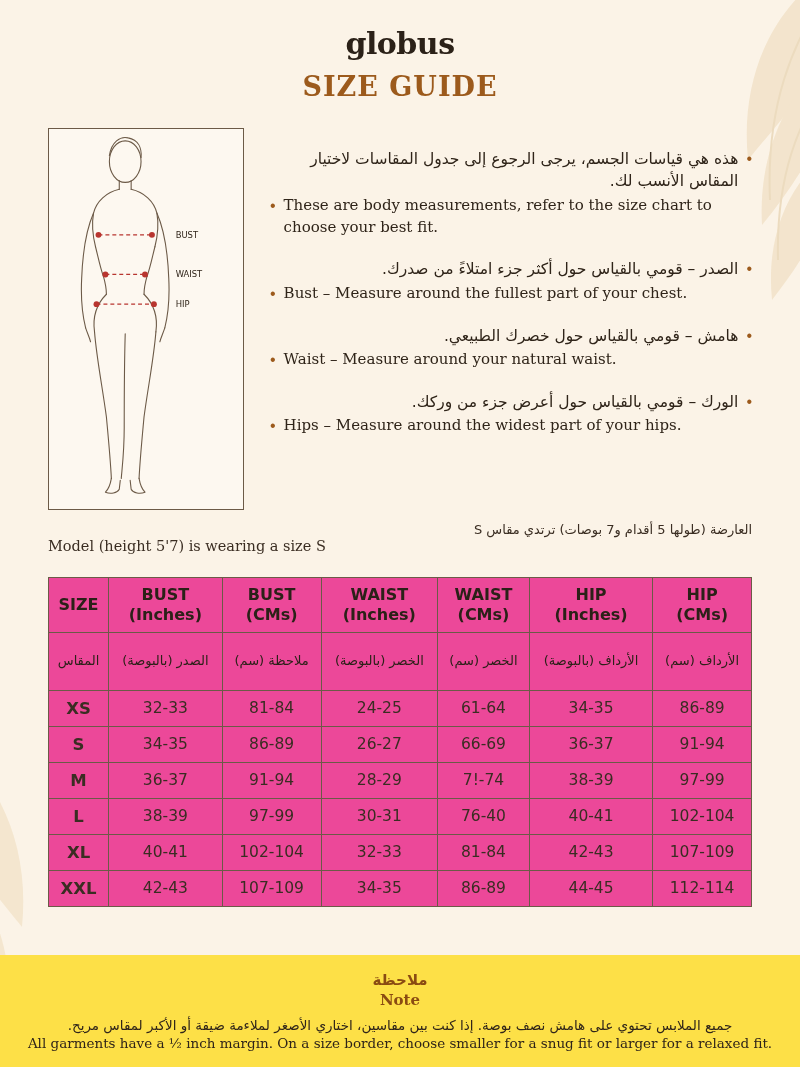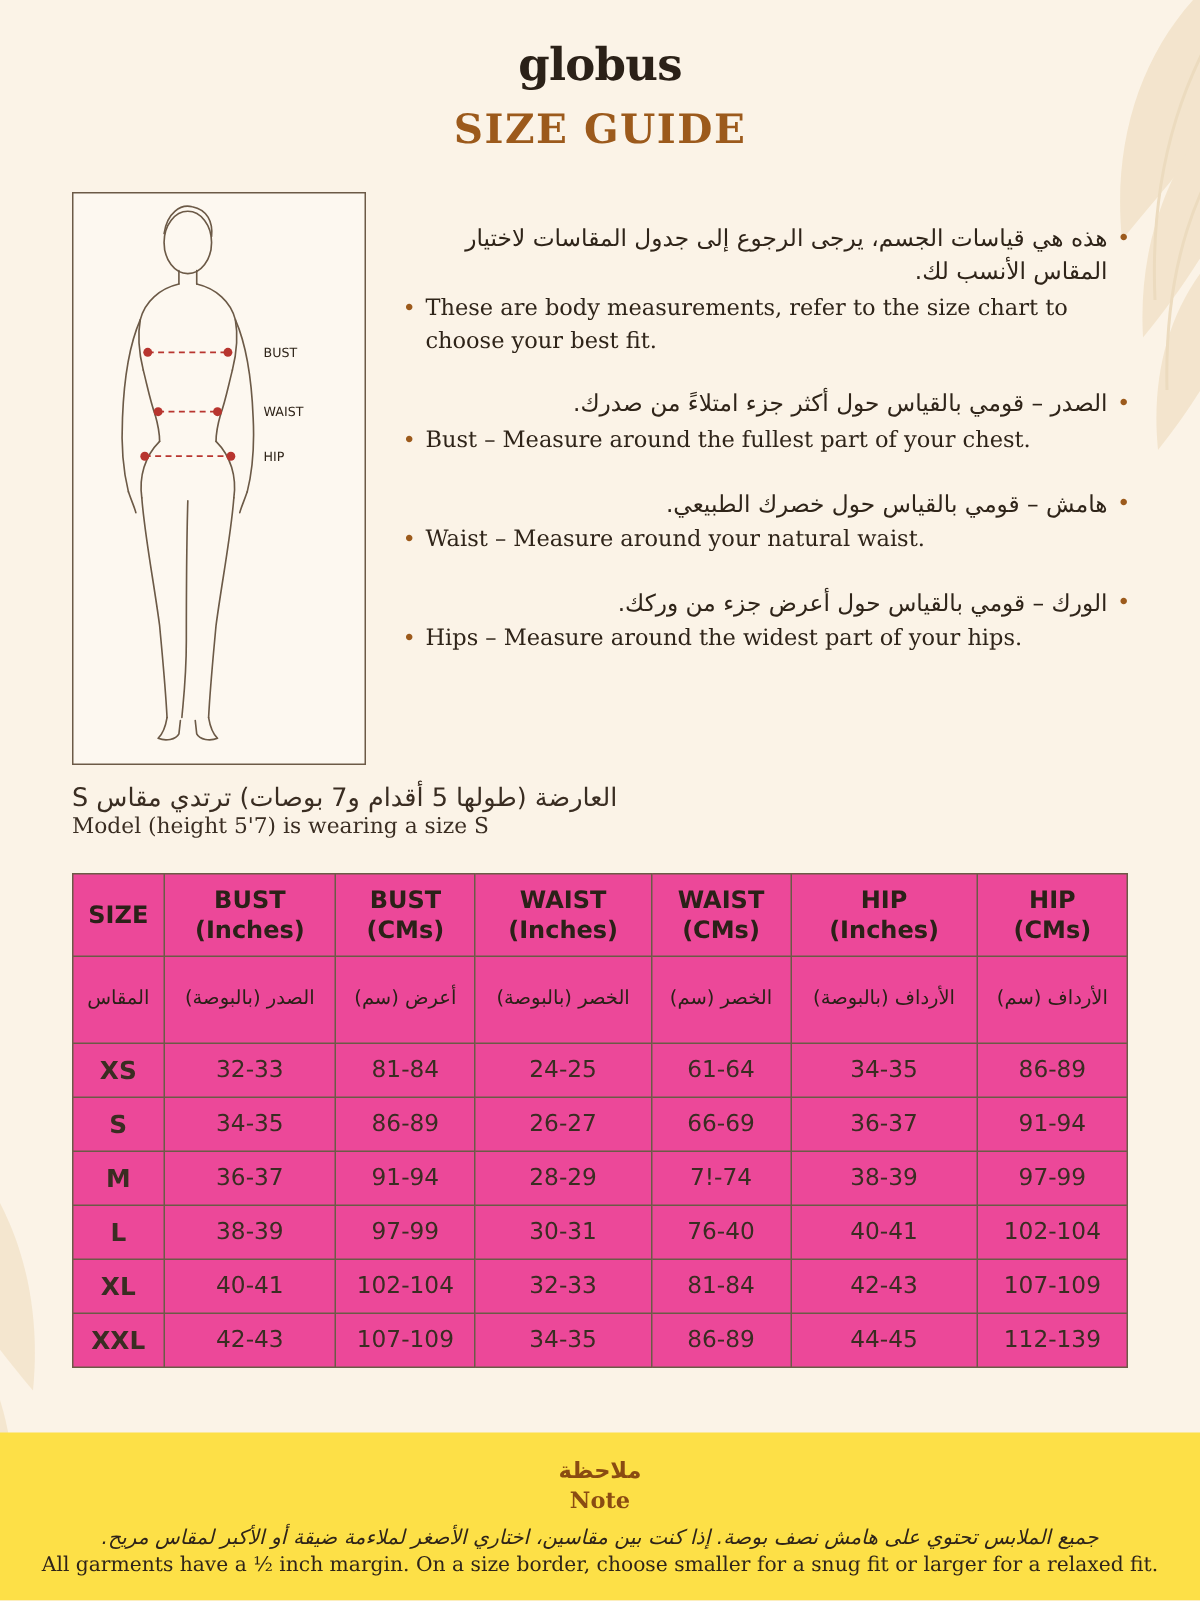--- a/index.html
+++ b/index.html
@@ -99,22 +99,22 @@
     font-family: "DejaVu Serif", serif;
     color: #2f2419;
   }
   .bline.rtl { flex-direction: row-reverse; }
   .bline.rtl .bdot { margin-right: 0; margin-left: 8px; }
 
   
   .model-note { margin-top: 12px; }
   .model-ar {
     direction: rtl;
-    text-align: left;
-    font-size: 17px;
+    text-align: right;
+    font-size: 13px;
     font-family: "DejaVu Sans", sans-serif;
   }
   .model-en {
     font-size: 14.5px;
     font-family: "DejaVu Serif", serif;
     margin-top: 1px;
   }
 
   
   table.size-table {
@@ -178,21 +178,20 @@
     color: #8a4b12;
     margin-top: 2px;
   }
   .note-ar-body {
     font-size: 13.5px;
     font-family: "DejaVu Sans", sans-serif;
     direction: rtl;
     margin-top: 8px;
     color: #2f2419;
     padding: 0 20px;
-    font-style: italic;
   }
   .note-en-body {
     font-size: 13.5px;
     font-family: "DejaVu Serif", serif;
     margin-top: 2px;
     color: #2f2419;
     padding: 0 20px;
   }
 </style>
 </head>
@@ -360,21 +359,21 @@
           <span>(Inches)</span>
         </th>
         <th class="head-en">
           <span>HIP</span><br>
           <span>(CMs)</span>
         </th>
       </tr>
       <tr>
         <td class="head-ar">المقاس</td>
         <td class="head-ar">الصدر (بالبوصة)</td>
-        <td class="head-ar">أعرض (سم)</td>
+        <td class="head-ar">ملاحظة (سم)</td>
         <td class="head-ar">الخصر (بالبوصة)</td>
         <td class="head-ar">الخصر (سم)</td>
         <td class="head-ar">الأرداف (بالبوصة)</td>
         <td class="head-ar">الأرداف (سم)</td>
       </tr>
     </thead>
     <tbody>
       <tr>
         <td class="size-cell">XS</td>
         <td class="val-cell">32-33</td>
@@ -420,21 +419,21 @@
         <td class="val-cell">42-43</td>
         <td class="val-cell">107-109</td>
       </tr>
       <tr>
         <td class="size-cell">XXL</td>
         <td class="val-cell">42-43</td>
         <td class="val-cell">107-109</td>
         <td class="val-cell">34-35</td>
         <td class="val-cell">86-89</td>
         <td class="val-cell">44-45</td>
-        <td class="val-cell">112-139</td>
+        <td class="val-cell">112-114</td>
       </tr>
     </tbody>
   </table>
 
 </div>
 
 <div class="footer">
   <div class="note-ar-title">ملاحظة</div>
   <div class="note-en-title">Note</div>
   <div class="note-ar-body">جميع الملابس تحتوي على هامش نصف بوصة. إذا كنت بين مقاسين، اختاري الأصغر لملاءمة ضيقة أو الأكبر لمقاس مريح.</div>

